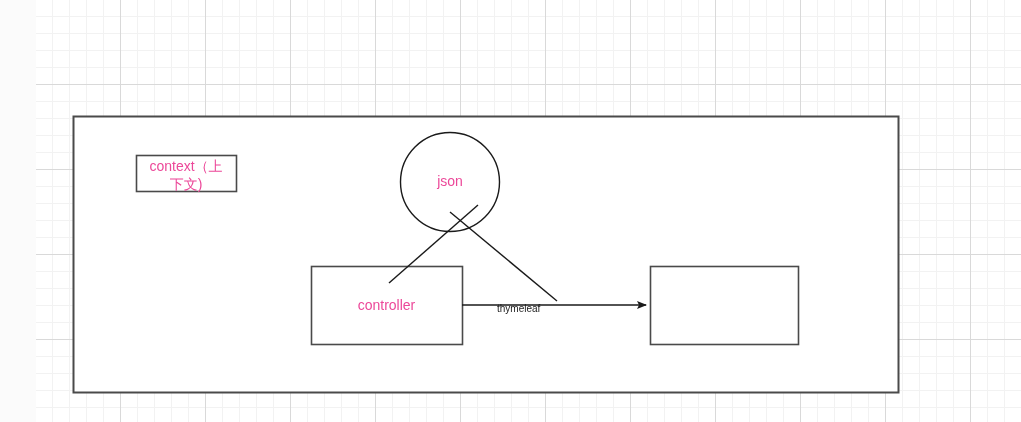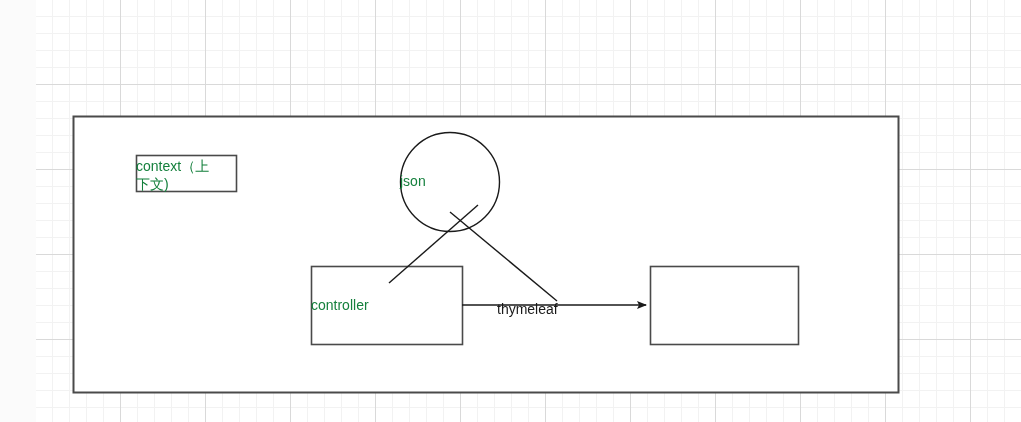--- a/index.html
+++ b/index.html
@@ -44,30 +44,31 @@
       17px 17px;
     background-position: -1px -1px, -1px -1px, -1px -1px, -1px -1px;
   }
   #svg-layer {
     position: absolute;
     left: 0; top: 0;
     width: 1021px; height: 422px;
   }
   .node-label {
     position: absolute;
-    color: #15803d;
+    color: #ec4899;
     font-size: 14px;
     line-height: 18px;
+    text-align: center;
     white-space: pre-line;
     pointer-events: none;
   }
   .edge-label {
     position: absolute;
     color: #1a1a1a;
-    font-size: 14px;
+    font-size: 10px;
     line-height: 16px;
     white-space: nowrap;
   }
 </style>
 </head>
 <body>
 
 <div id="canvas">
 
   <div id="gutter"></div>

